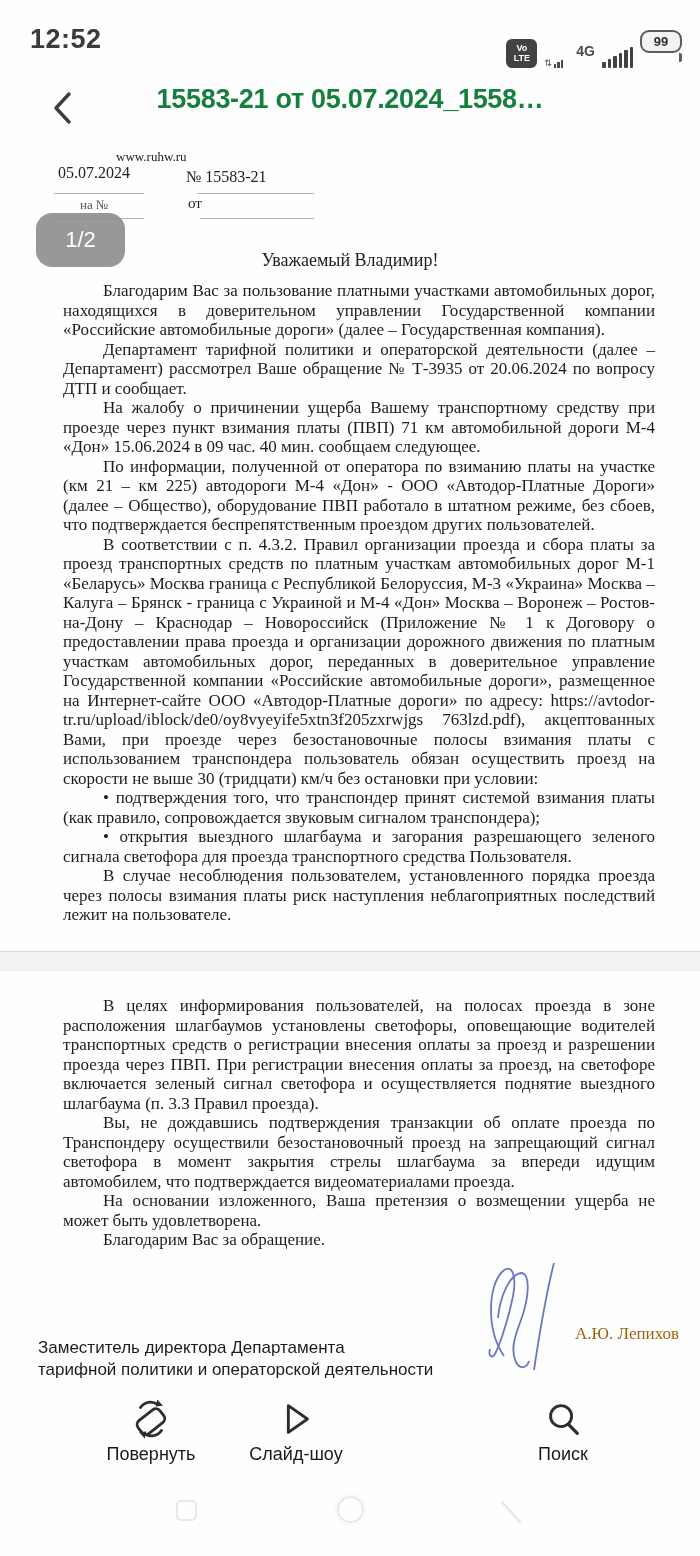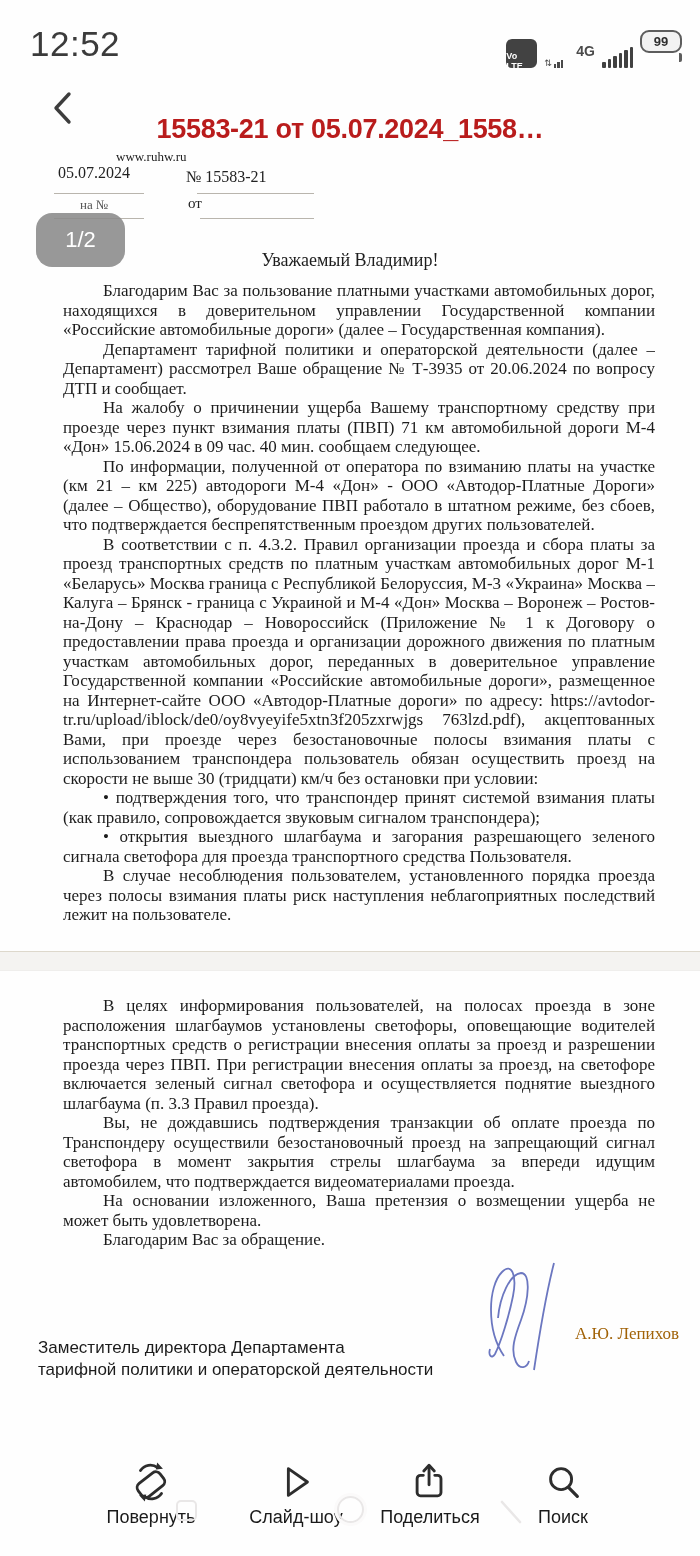--- a/index.html
+++ b/index.html
@@ -2,41 +2,41 @@
 <html lang="ru"><head>
 <meta charset="utf-8">
 <style>
   * { margin:0; padding:0; box-sizing:border-box; }
   html,body { background:#ffffff; }
   body { width:700px; height:1556px; font-family:"Liberation Sans","DejaVu Sans",sans-serif; }
   .screen { position:relative; width:700px; height:1556px; background:#fefefe; overflow:hidden; }
 
   
   .status-bar { position:absolute; top:0; left:0; width:700px; height:70px; }
-  .time { position:absolute; left:30px; top:24px; font-size:35px; font-weight:400; color:#3b3b3b; letter-spacing:.5px; }
+  .time { position:absolute; left:30px; top:24px; font-size:27px; font-weight:700; color:#3b3b3b; letter-spacing:.5px; }
   .status-right { position:absolute; right:18px; top:30px; display:flex; align-items:flex-end; gap:7px; }
   .volte-badge { width:31px; height:29px; background:#424242; border-radius:6px; color:#fff;
-    font-size:9px; font-weight:700; line-height:10px; padding-top:12px; }
+    font-size:9px; font-weight:700; line-height:10px; text-align:center; padding-top:4px; }
   .net-cluster { display:flex; flex-direction:column; align-items:flex-start; line-height:1; }
   .net-type { font-size:14px; font-weight:600; color:#4a4a4a; margin-bottom:1px;margin-left:32px; }
   .mini-sig { display:flex; align-items:flex-end; gap:1px; }
   .mini-arrows { font-size:9px; color:#4a4a4a; margin-right:1px; }
   .mini-sig i { display:block; width:2.5px; background:#4a4a4a; }
   .sig-bars { display:flex; align-items:flex-end; gap:2px; height:24px; }
   .sig-bars i { display:block; width:3.5px; background:#414141; border-radius:1px; }
   .battery { position:relative; width:42px; height:23px; border:2px solid #5d5d5d; border-radius:9px;
     background:#f2f2f2; display:flex; align-items:center; justify-content:center; }
   .battery span { font-size:13px; font-weight:600; color:#2e2e2e; }
   .battery-nub { width:3px; height:9px; background:#5d5d5d; border-radius:0 2px 2px 0; margin-left:1px; margin-bottom:6px; }
 
   
   .app-header { position:absolute; top:70px; left:0; width:700px; height:72px; }
   .back-btn { position:absolute; left:44px; top:18px; width:40px; height:40px; cursor:pointer; }
   .doc-title { position:absolute; left:0; top:14px; width:700px; text-align:center;
-    font-size:27px; font-weight:700; color:#b91c1c; letter-spacing:-.3px;margin-top:30px; }
+    font-size:27px; font-weight:700; color:#15803d; letter-spacing:-.3px; }
 
   
   .doc-head { position:absolute; top:145px; left:0; width:604px; height:110px;
     font-family:"Liberation Serif","DejaVu Serif",serif; color:#222; }
   .site { position:absolute; left:116px; top:4px; font-size:13px; }
   .d-date { position:absolute; left:58px; top:19px; font-size:16px; }
   .d-num  { position:absolute; left:186px; top:23px; font-size:16px; }
   .d-ref  { position:absolute; left:80px; top:52px; font-size:13px; color:#555; }
   .d-from { position:absolute; left:188px; top:50px; font-size:15px; }
   .u-line { position:absolute; height:1px; background:#b9b5ad; }
@@ -61,21 +61,21 @@
     background:#f4f3f1; border-top:1px solid #ddd8cc; border-bottom:1px solid #efeeec; }
 
   
   .sig-role { position:absolute; left:38px; top:1302px; width:420px;
     font-family:Liberation Sans, sans-serif; font-size:17px; line-height:22px; color:#1c1c1c;margin-top:35px; }
   .sig-name { position:absolute; left:575px; top:1324px;
     font-family:"Liberation Serif","DejaVu Serif",serif; font-size:17px; color:#a16207; }
   .sig-img { position:absolute; left:476px; top:1258px; }
 
   
-  .toolbar { position:absolute; top:1461px; left:0; width:584px; height:80px; }
+  .toolbar { position:absolute; top:1398px; left:0; width:584px; height:80px; }
   .tool-item { position:absolute; width:130px; display:flex; flex-direction:column; align-items:center; cursor:pointer; }
   .tool-item .ticon { width:42px; height:42px; }
   .tool-item .tlabel { margin-top:4px; font-size:18px; color:#1a1a1a; }
   .ti-0 { left:86px; }  .ti-1 { left:231px; }  .ti-2 { left:365px; }  .ti-3 { left:498px; }
 
   
   .navbar { position:absolute; top:1492px; left:0; width:700px; height:50px; }
   .nv-recents { position:absolute; left:176px; top:8px; width:21px; height:21px;
     border:2.5px solid #e9e7e7; border-radius:5px; }
   .nv-home { position:absolute; left:337px; top:4px; width:27px; height:27px;
@@ -194,28 +194,20 @@
       <div class="tlabel">Повернуть</div>
     </div>
 
     <div class="tool-item ti-1">
       <svg class="ticon" viewBox="0 0 44 44">
         <path d="M14 8 L34 22 L14 36 Z" fill="none" stroke="#2d2d2d" stroke-width="3" stroke-linejoin="round"></path>
       </svg>
       <div class="tlabel">Слайд-шоу</div>
     </div>
 
-    <div class="tool-item ti-2">
-      <svg class="ticon" viewBox="0 0 44 44">
-        <path d="M15 15 H12 A3.5 3.5 0 0 0 8.5 18.5 V33 A3.5 3.5 0 0 0 12 36.5 H30 A3.5 3.5 0 0 0 33.5 33 V18.5 A3.5 3.5 0 0 0 30 15 H27" fill="none" stroke="#2d2d2d" stroke-width="3" stroke-linecap="round"></path>
-        <path d="M21 25 V5.5" stroke="#2d2d2d" stroke-width="3" stroke-linecap="round"></path>
-        <path d="M15.5 10.5 L21 4.5 L26.5 10.5" fill="none" stroke="#2d2d2d" stroke-width="3" stroke-linecap="round" stroke-linejoin="round"></path>
-      </svg>
-      <div class="tlabel">Поделиться</div>
-    </div>
 
     <div class="tool-item ti-3">
       <svg class="ticon" viewBox="0 0 44 44">
         <circle cx="20" cy="19" r="11" fill="none" stroke="#2d2d2d" stroke-width="3"></circle>
         <path d="M28.5 28.5 L37 37" stroke="#2d2d2d" stroke-width="3.4" stroke-linecap="round"></path>
       </svg>
       <div class="tlabel">Поиск</div>
     </div>
   </div>
 

